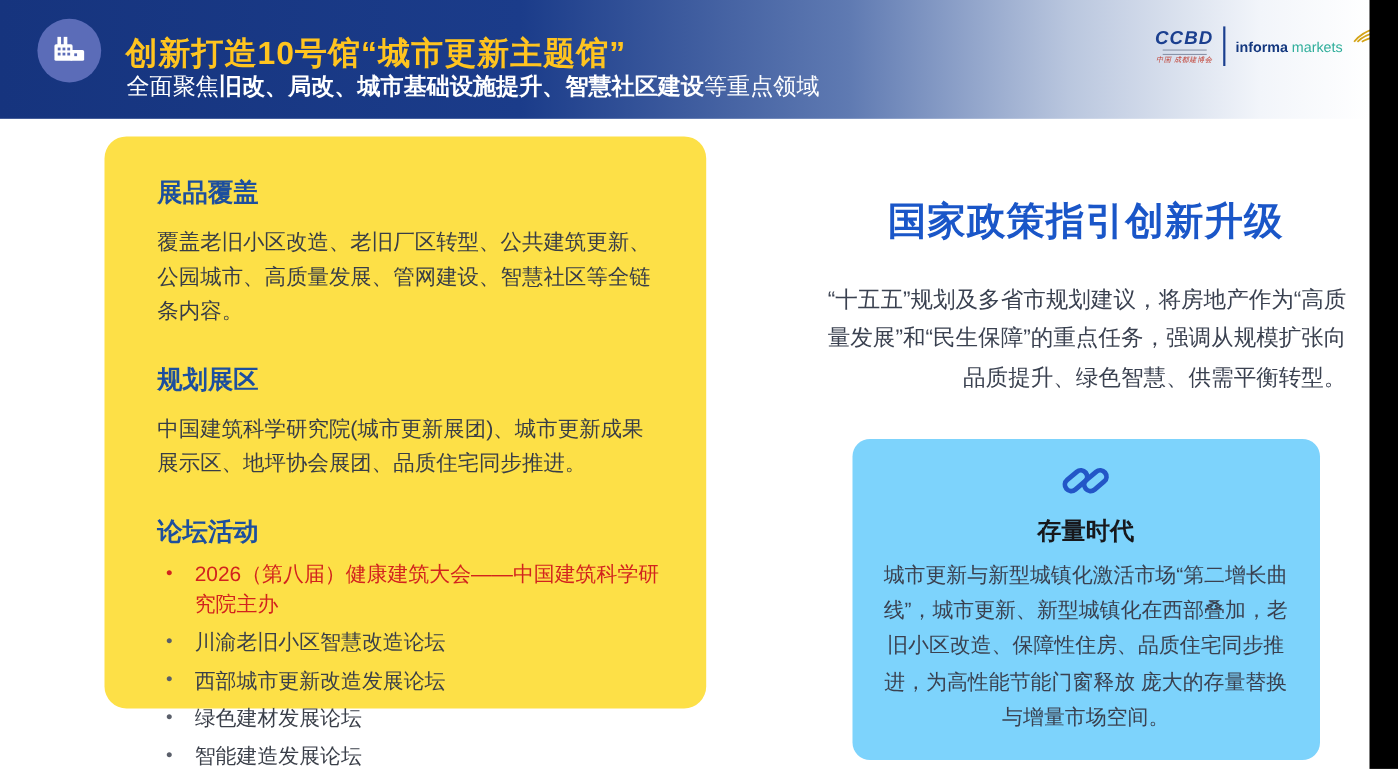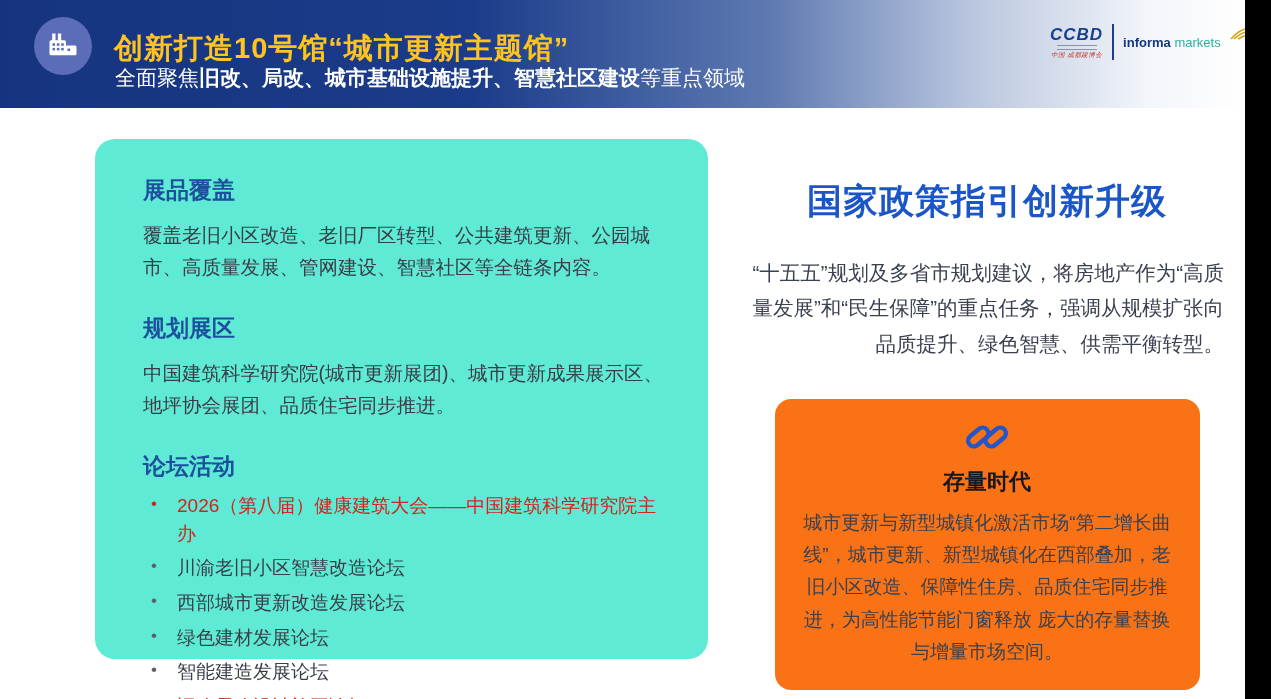--- a/index.html
+++ b/index.html
@@ -38,22 +38,22 @@
   .logo-divider{width:2px;height:36px;background:#1b3f8f;}
   .informa{font-size:13px;white-space:nowrap;}
   .informa .b{font-weight:bold;color:#14387f;}
   .informa .g{color:#2fae9b;}
   .ufi{display:flex;flex-direction:column;align-items:flex-end;line-height:1;}
   .ufi-row{display:flex;align-items:center;gap:2px;}
   .ufi-word{font-size:20px;font-weight:bold;color:#14387f;letter-spacing:.5px;}
   .ufi-sub{font-size:7px;color:#333;margin-top:1px;}
   
   .left-card{
-    position:absolute;left:95px;top:139px;width:613px;height:520px;
-    background:#5eead4;border-radius:20px;box-sizing:border-box;
+    position:absolute;left:95px;top:124px;width:547px;height:520px;
+    background:#fde047;border-radius:20px;box-sizing:border-box;
     padding:36px 38px 0 48px;
   }
   .sec-heading{font-size:23px;font-weight:bold;color:#1d4f9e;margin:0 0 14px 0;}
   .sec-body{font-size:19.5px;color:#383d47;line-height:1.62;margin:0 0 30px 0;}
   .forum-list{list-style:none;margin:4px 0 0 0;padding:0;}
   .forum-list li{
     font-size:19px;color:#3a3f49;line-height:1.45;margin-bottom:7px;
     padding-left:34px;position:relative;
   }
   .forum-list li::before{
@@ -66,21 +66,21 @@
     position:absolute;left:708px;top:160px;width:482px;text-align:center;margin-left:38px;
   }
   .rp-heading{
     font-size:35px;font-weight:bold;color:#1a56c8;margin:18px 0 0 0;letter-spacing:1px;
   }
   .rp-paragraph{
     font-size:20.5px;color:#3a4150;line-height:1.72;margin:30px 4px 0 4px;text-align:right;
   }
   .rp-card{
     margin:38px auto 0 auto;width:425px;box-sizing:border-box;
-    background:#f97316;border-radius:16px;padding:20px 24px 22px 24px;text-align:center;
+    background:#7dd3fc;border-radius:16px;padding:20px 24px 22px 24px;text-align:center;
   }
   .rp-card-heading{font-size:22px;font-weight:bold;color:#17181c;margin:8px 0 10px 0;}
   .rp-card-paragraph{font-size:19px;color:#3a4150;line-height:1.7;margin:0;text-align:center;}
 </style>
 </head>
 <body>
 
 <div class="header">
   <div class="header-circle">
     <span>

